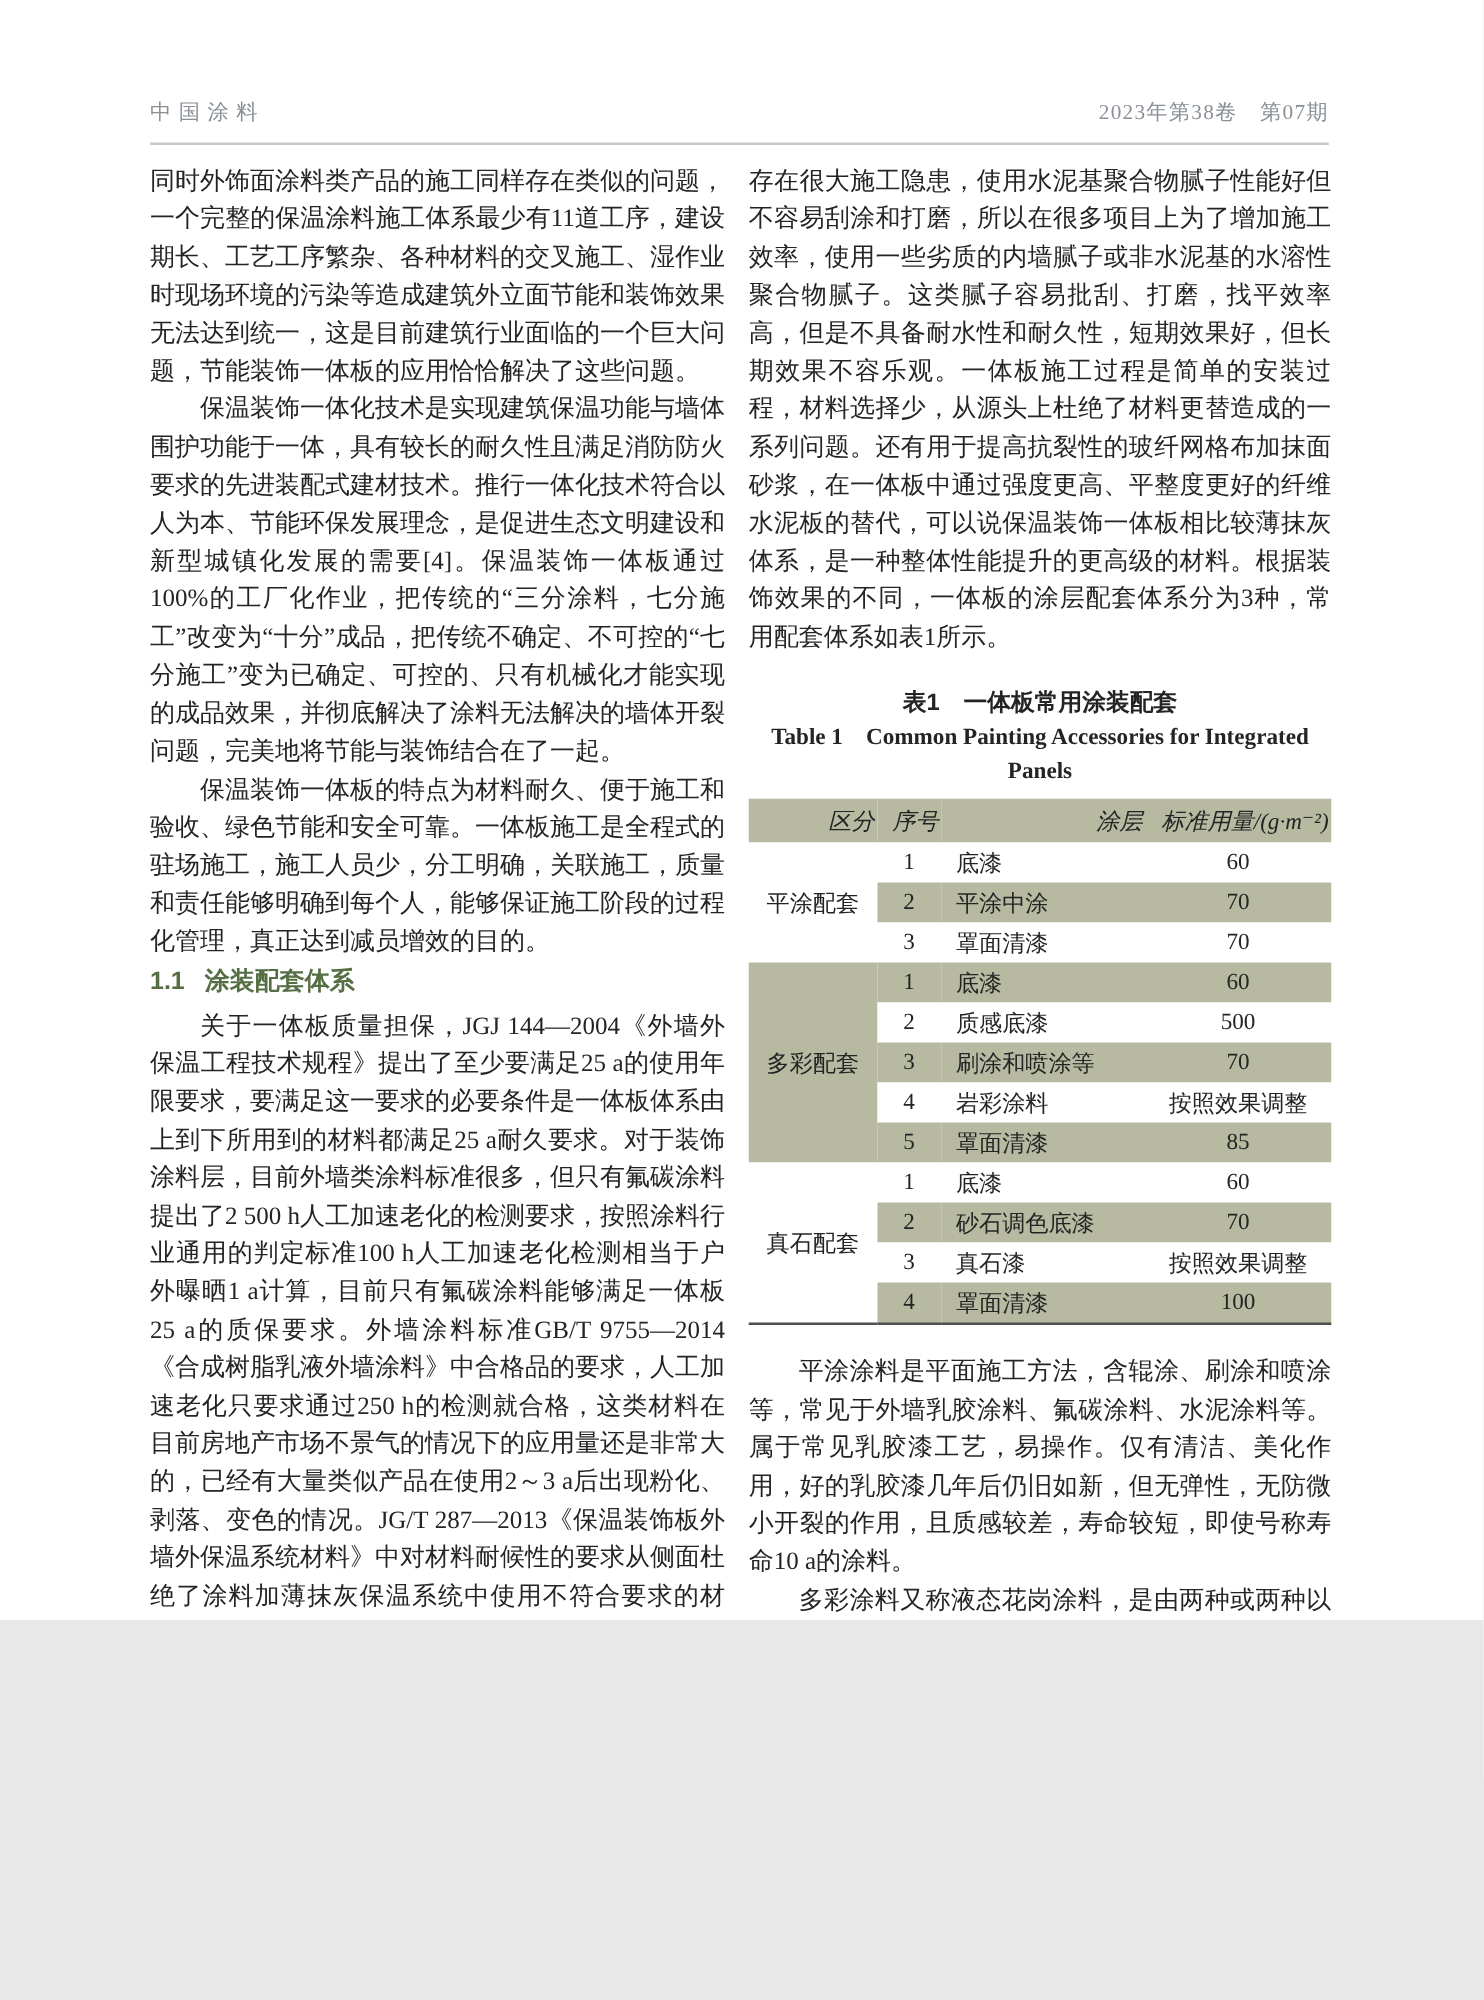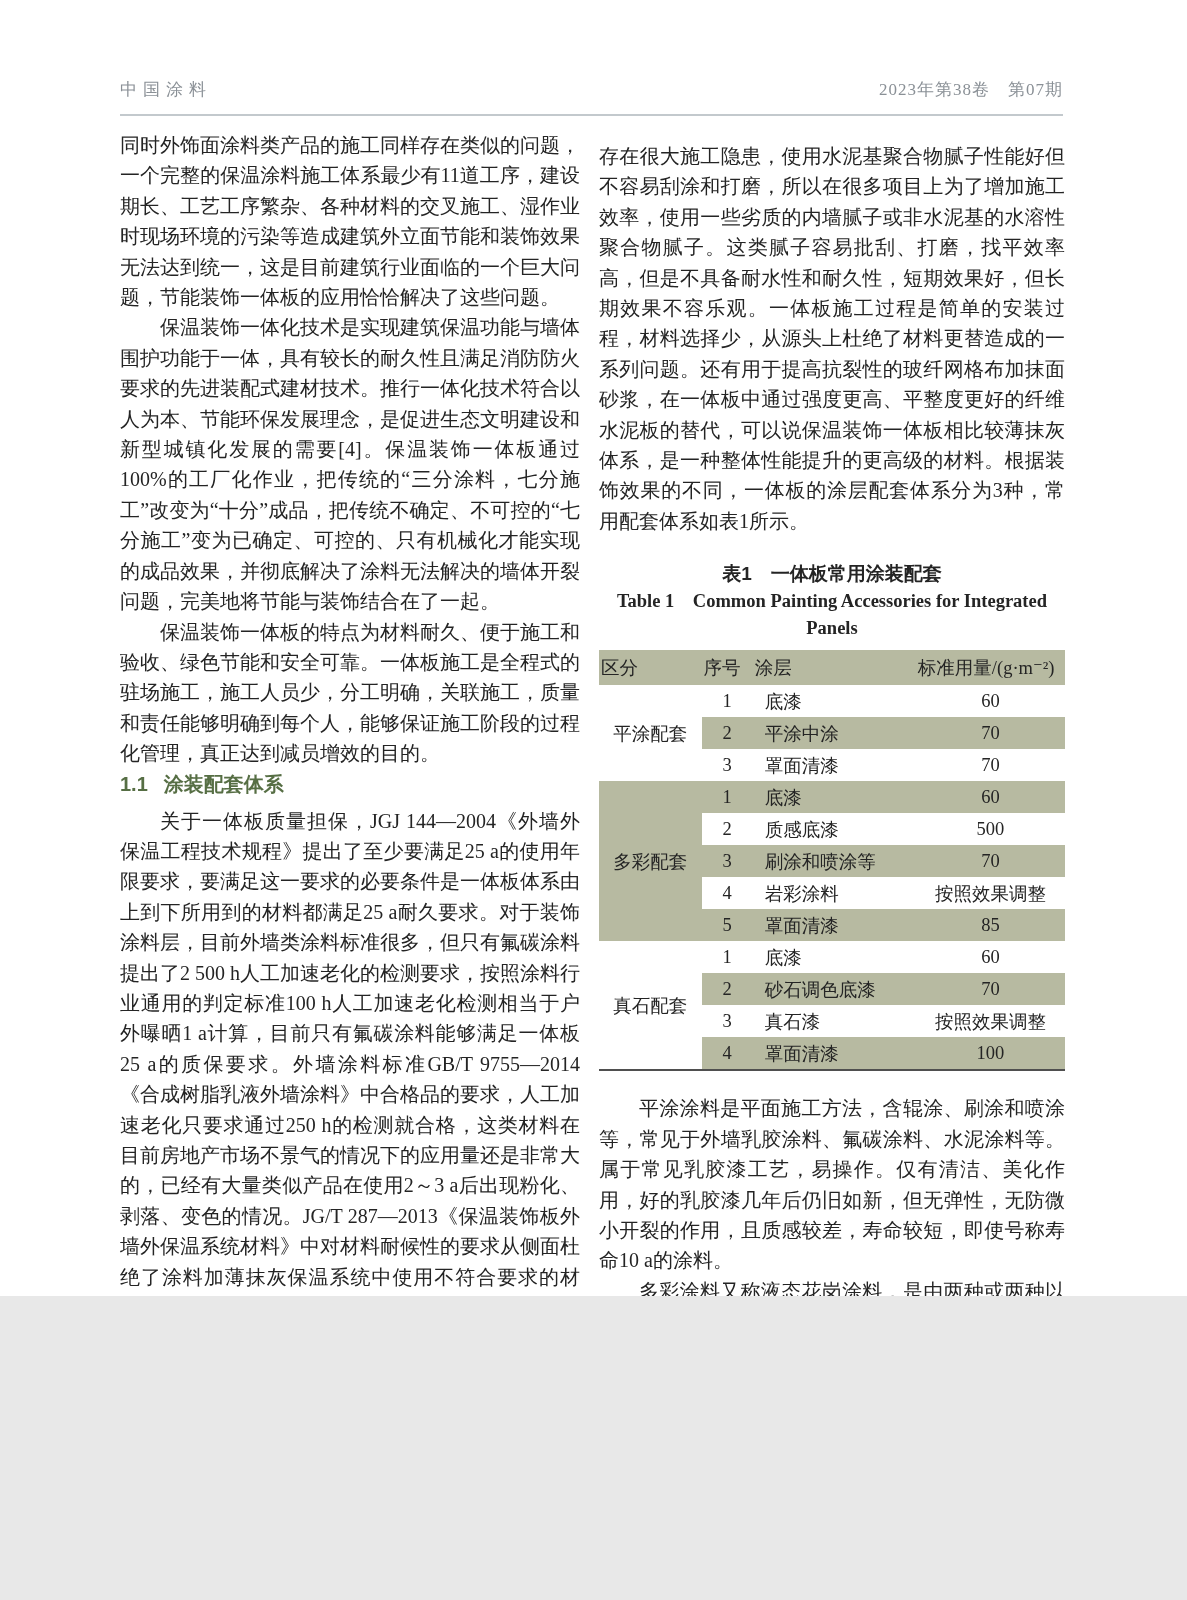--- a/index.html
+++ b/index.html
@@ -23,21 +23,21 @@
   .head-rule{
     position:absolute;top:114px;left:120px;right:124px;
     height:2px;background:var(--rule-gray);
   }
   
   .columns{
     position:absolute;top:130px;left:120px;width:945px;
     display:flex;gap:19px;
   }
   .col-left{width:460px;}
-  .col-right{width:466px;margin-top:11px;}
+  .col-right{width:466px;}
   .para{
     margin:0;
     font-size:20px;
     line-height:30.4px;
     text-align:justify;
     text-indent:2em;
     text-justify:inter-ideograph;
   }
   .no-indent{text-indent:0;}
   
@@ -63,22 +63,23 @@
   .table-title-en{
     text-align:center;font-weight:bold;font-size:18.5px;line-height:27px;
     margin-bottom:8px;
   }
   table.coating{
     width:100%;border-collapse:collapse;font-size:18.5px;
     border-bottom:2px solid #4f4f4f;
   }
   table.coating th{
     background:var(--stripe-green);
-    font-weight:normal;text-align:left;
+    font-weight:normal;text-align:right;
     padding:5px 2px;
+    font-style:italic;
   }
   table.coating td{padding:3.5px 2px;text-align:center;}
   table.coating td.coat{text-align:left;padding-left:12px;}
   tr.row-shade td{background:var(--stripe-green);}
   tr.row-light td{background:#ffffff;}
   td.group-cell{vertical-align:middle;text-align:center;}
   td.cell-light{background:#ffffff !important;}
   td.cell-shade{background:var(--stripe-green) !important;}
   
   .page-footer{

